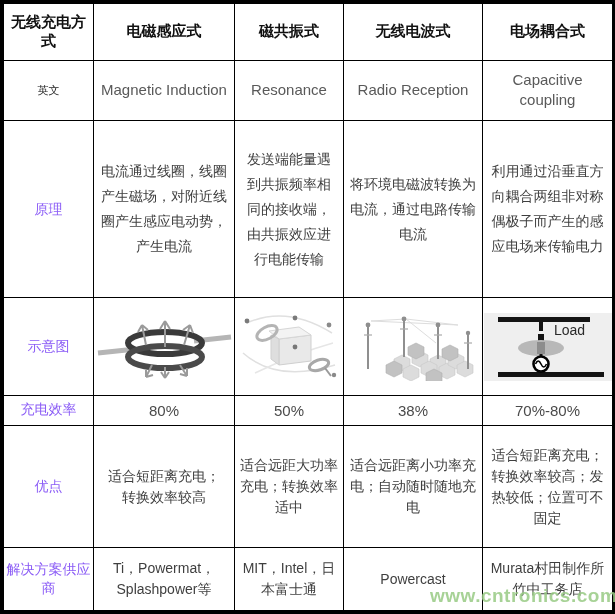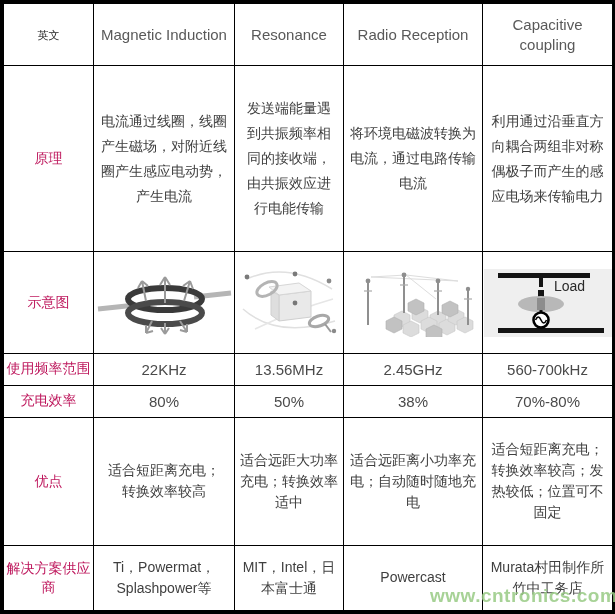--- a/index.html
+++ b/index.html
@@ -2,21 +2,21 @@
 <html><head>
 <meta charset="utf-8">
 <style>
   html,body{margin:0;padding:0;background:#ffffff;}
   body{width:615px;height:614px;font-family:"Liberation Sans","DejaVu Sans",sans-serif;position:relative;}
   .wrap{position:absolute;left:0;top:0;width:609px;height:608px;border:3px solid #000;background:#fff;}
   table{border-collapse:collapse;table-layout:fixed;width:609px;height:608px;}
   td,th{border:1px solid #000;text-align:center;vertical-align:middle;padding:1px 4px;overflow:hidden;}
   th{font-size:15px;font-weight:bold;color:#111;}
   td{font-size:14px;color:#3f3f3f;}
-  td.lbl{color:#be185d;font-size:14px;padding:1px 2px;}
+  td.lbl{color:#8b5cf6;font-size:14px;padding:1px 2px;}
   .pre{white-space:pre-line;}
   tr.r-header{height:24px;}
   tr.r-english{height:41px;}
   tr.r-english td{color:#595959;font-size:15px;line-height:20px;}
   tr.r-english td.lbl{color:#262626;font-size:11px;}
   tr.r-principle{height:128px;}
   tr.r-principle td{line-height:25px;font-size:14px;padding:1px 6px;}
   tr.r-diagram{height:70px;}
   tr.r-diagram td{padding:0;}
   tr.r-power{height:40px;}
@@ -42,20 +42,27 @@
 <table>
   <colgroup>
     <col style="width:90px">
         <col style="width:141px">
         <col style="width:109px">
         <col style="width:139px">
         <col style="width:130px">
   </colgroup>
 
   <tbody>
+        <tr class="r-header">
+    <th>无线充电方式</th>
+    <th>电磁感应式</th>
+    <th>磁共振式</th>
+    <th>无线电波式</th>
+    <th>电场耦合式</th>
+  </tr>
 
   <tr class="r-english">
     <td class="lbl">英文</td>
     <td><span class="pre">Magnetic Induction</span></td>
     <td><span class="pre">Resonance</span></td>
     <td><span class="pre">Radio Reception</span></td>
     <td><span class="pre">Capacitive coupling</span></td>
   </tr>
 
   <tr class="r-principle">
@@ -158,27 +165,20 @@
         <circle cx="57" cy="51" r="7.5" fill="#ffffff" stroke="#000000" stroke-width="2.6"></circle>
         <path d="M51.5 51 q2.75 -6 5.5 0 q2.75 6 5.5 0" fill="none" stroke="#000000" stroke-width="1.6"></path>
         <line x1="57" y1="58.5" x2="57" y2="59" stroke="#141414" stroke-width="3"></line>
         <text x="70" y="22" font-size="14" fill="#2a2a2a" font-family="Liberation Sans, sans-serif">Load</text>
       </svg>
     </td>
   </tr>
 
 
 
-  <tr class="r-freq">
-    <td class="lbl">使用频率范围</td>
-    <td class="num">22KHz</td>
-    <td class="num">13.56MHz</td>
-    <td class="num">2.45GHz</td>
-    <td class="num">560-700kHz</td>
-  </tr>
 
   <tr class="r-eff">
     <td class="lbl">充电效率</td>
     <td class="num">80%</td>
     <td class="num">50%</td>
     <td class="num">38%</td>
     <td class="num">70%-80%</td>
   </tr>
 
   <tr class="r-adv">

